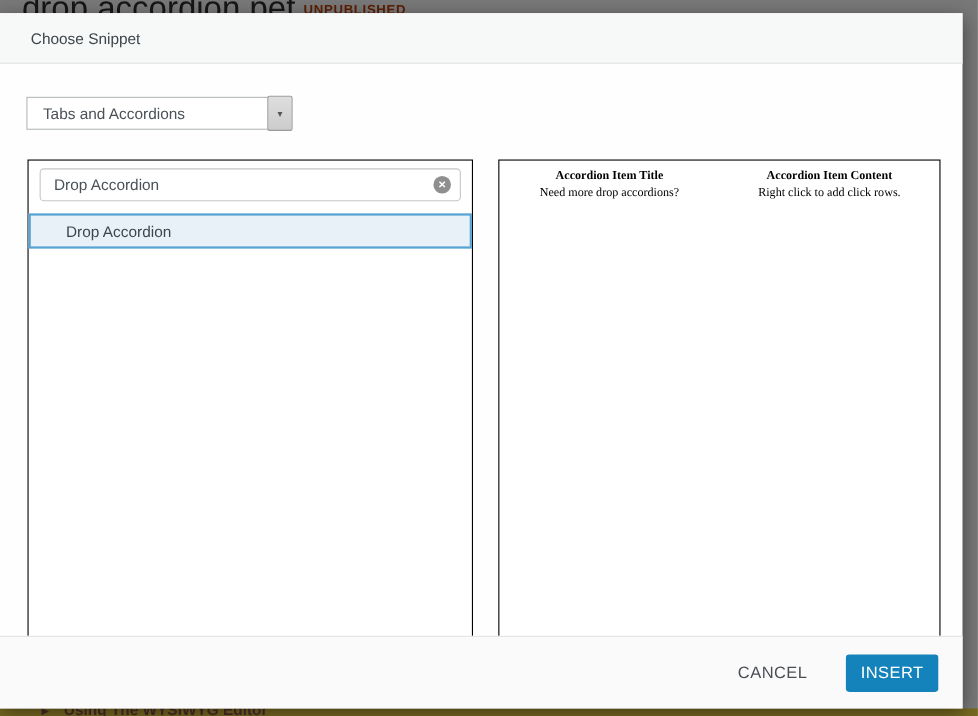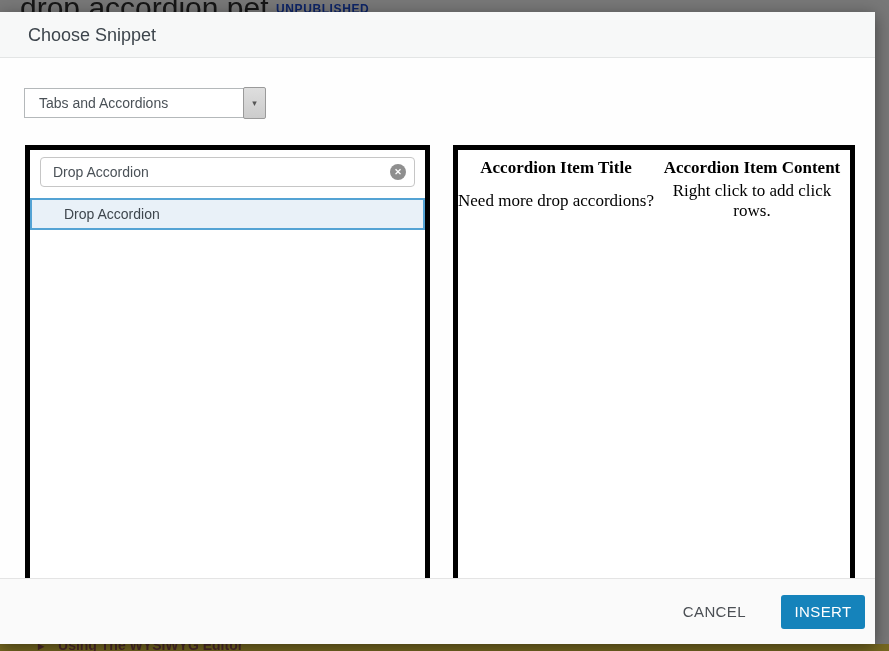--- a/index.html
+++ b/index.html
@@ -4,51 +4,51 @@
 <style>
   * { margin:0; padding:0; box-sizing:border-box; }
   html,body { width:889px; height:651px; overflow:hidden; background:#fff;
               font-family:"Liberation Sans", sans-serif; position:relative; }
 
   
   .page-bg { position:absolute; inset:0; background:#fff; }
   .bg-title { position:absolute; left:20px; top:-9px; font-size:30px; font-weight:500;
               color:#2f2f2f; white-space:nowrap; }
   .bg-badge { position:absolute; left:276px; top:2px; font-size:12px; font-weight:700;
-              color:#1d4ed8; letter-spacing:0.6px; }
+              color:#c2410c; letter-spacing:0.6px; }
   .bg-bottom-bar { position:absolute; left:0; right:0; bottom:0; height:7px;
                    background:#fde047; overflow:hidden; }
   .bg-toc { position:absolute; top:-7px; left:38px; font-size:14px; font-weight:700;
             color:#a25858; white-space:nowrap; }
   .bg-toc .bullet { margin-right:14px; font-size:12px; }
 
   
   .overlay { position:absolute; inset:0; background:rgba(0,0,0,0.53); z-index:10; }
 
   
   .modal { position:absolute; left:0; top:12px; width:875px; height:632px; z-index:20;
            background:#fefefe; box-shadow:0 4px 16px rgba(0,0,0,0.45); }
   .modal-header { position:absolute; left:0; right:0; top:0; height:46px;
                   background:#f7f8f8; border-bottom:1px solid #e3e5e5; }
   .modal-title { position:absolute; left:28px; top:0; line-height:46px;
-                 font-size:18px; color:#3d454c; }
+                 font-size:14px; color:#3d454c; }
 
   
   .select-wrap { position:absolute; left:24px; top:76px; width:240px; height:30px;
                  background:#fff; border:1px solid #b4b8ba; cursor:pointer; }
   .select-value { position:absolute; left:14px; top:0; line-height:28px;
                   font-size:14px; color:#4a5157; white-space:nowrap; }
   .select-btn { position:absolute; right:-3px; top:-2px; bottom:-2px; width:23px;
                 background:linear-gradient(#dedede,#cccccc); border:1px solid #9a9a9a;
                 border-radius:2px; text-align:center; line-height:30px;
                 font-size:9px; color:#555; }
 
   
   .panel { position:absolute; top:133px; height:455px; background:#fff;
-           border:5px solid #000000; }
+           border:1px solid #000000; }
   .left-panel  { left:25px;  width:405px; }
   .right-panel { left:453px; width:402px; overflow:hidden; }
 
   
   .search-row { position:absolute; left:10px; right:10px; top:7px; height:30px;
                 border:1px solid #c6c6c6; border-radius:4px; background:#fff; }
   .search-input { position:absolute; inset:0; border:none; outline:none; background:transparent;
                   padding-left:12px; font-size:14px; color:#4a5157;
                   font-family:"Liberation Sans", sans-serif; }
   .clear-btn { position:absolute; right:8px; top:6px; width:16px; height:16px;
@@ -56,29 +56,29 @@
                line-height:16px; font-size:9px; font-weight:700; cursor:pointer; }
 
   
   .list-item { position:absolute; left:0; right:0; top:48px; height:32px;
                font-size:14px; color:#3e464d; line-height:28px; padding-left:32px;
                cursor:pointer; }
   .list-item.selected { background:#e9f1f8; border:2px solid #54a3d4; }
 
   
   .preview-table { width:100%; border-collapse:collapse; margin-top:6px;
-                   font-family:"Liberation Serif", serif; font-size:17px; color:#000; }
+                   font-family:"Liberation Serif", serif; font-size:11px; color:#000; }
   .preview-table th { font-weight:700; text-align:center; padding:2px 0; width:50%; }
   .preview-table td { text-align:center; padding:1px 0; }
 
   
   .modal-footer { position:absolute; left:0; right:0; bottom:0; height:66px;
                   background:#fafafa; border-top:1px solid #e4e4e4;
                   display:flex; align-items:center; justify-content:flex-end;
-                  gap:25px; padding-right:10px; }
+                  gap:25px; padding-right:22px; }
   .cancel-btn { font-size:15px; color:#4b4f54; letter-spacing:0.4px; background:none;
                 border:none; padding:8px 10px; cursor:pointer;
                 font-family:"Liberation Sans", sans-serif; }
   .insert-btn { width:84px; height:34px; background:#1583bb; color:#fff; border:none;
                 border-radius:3px; font-size:15px; letter-spacing:0.4px; cursor:pointer;
                 font-family:"Liberation Sans", sans-serif; }
 </style>
 </head>
 <body>
 

